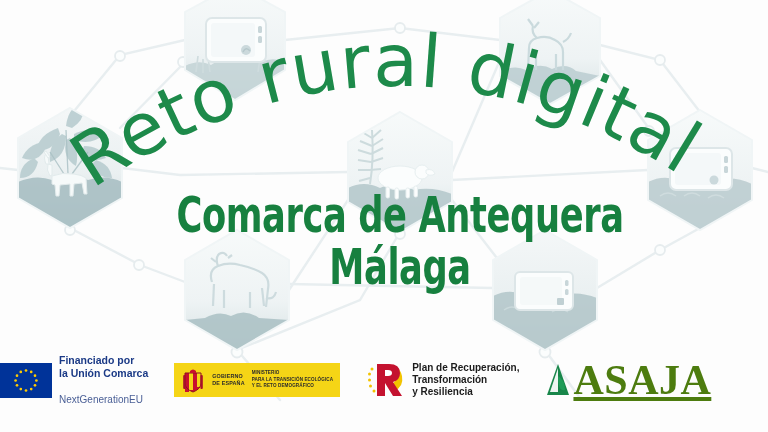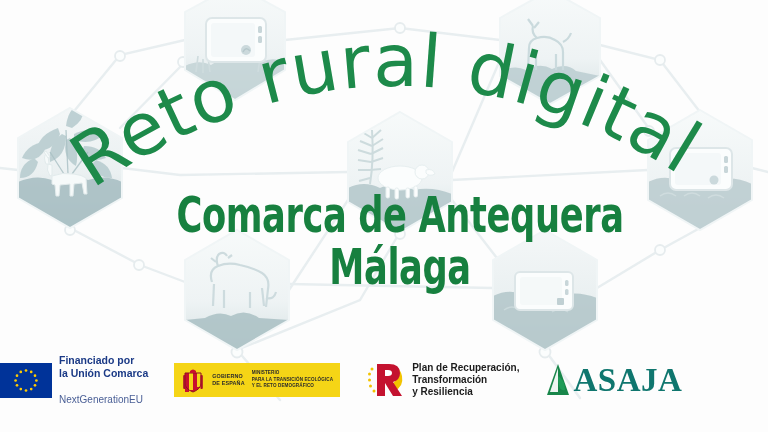--- a/index.html
+++ b/index.html
@@ -72,21 +72,21 @@
   
   #logo-plan{gap:6px;}
   .plan-mark{width:40px;height:36px;flex:0 0 auto;}
   .plan-text{display:flex;flex-direction:column;justify-content:center;}
   .plan-line{font-size:10px;font-weight:bold;color:#1c1c1c;line-height:1.22;white-space:nowrap;}
   
   #logo-asaja{gap:2px;align-items:center;}
   .asaja-mark{width:26px;height:36px;flex:0 0 auto;}
   .asaja-word{
     font-family:"Liberation Serif","DejaVu Serif",serif;
-    font-size:33px;font-weight:bold;color:#0f766e;letter-spacing:0.5px;line-height:1;
+    font-size:42px;font-weight:bold;color:#4d7c0f;letter-spacing:0.5px;line-height:1;text-decoration:underline;
   }
 </style>
 </head>
 <body>
 
 <div id="poster">
 
   <svg id="bg-network" viewBox="0 0 768 432" preserveAspectRatio="none">
     <defs>
 

